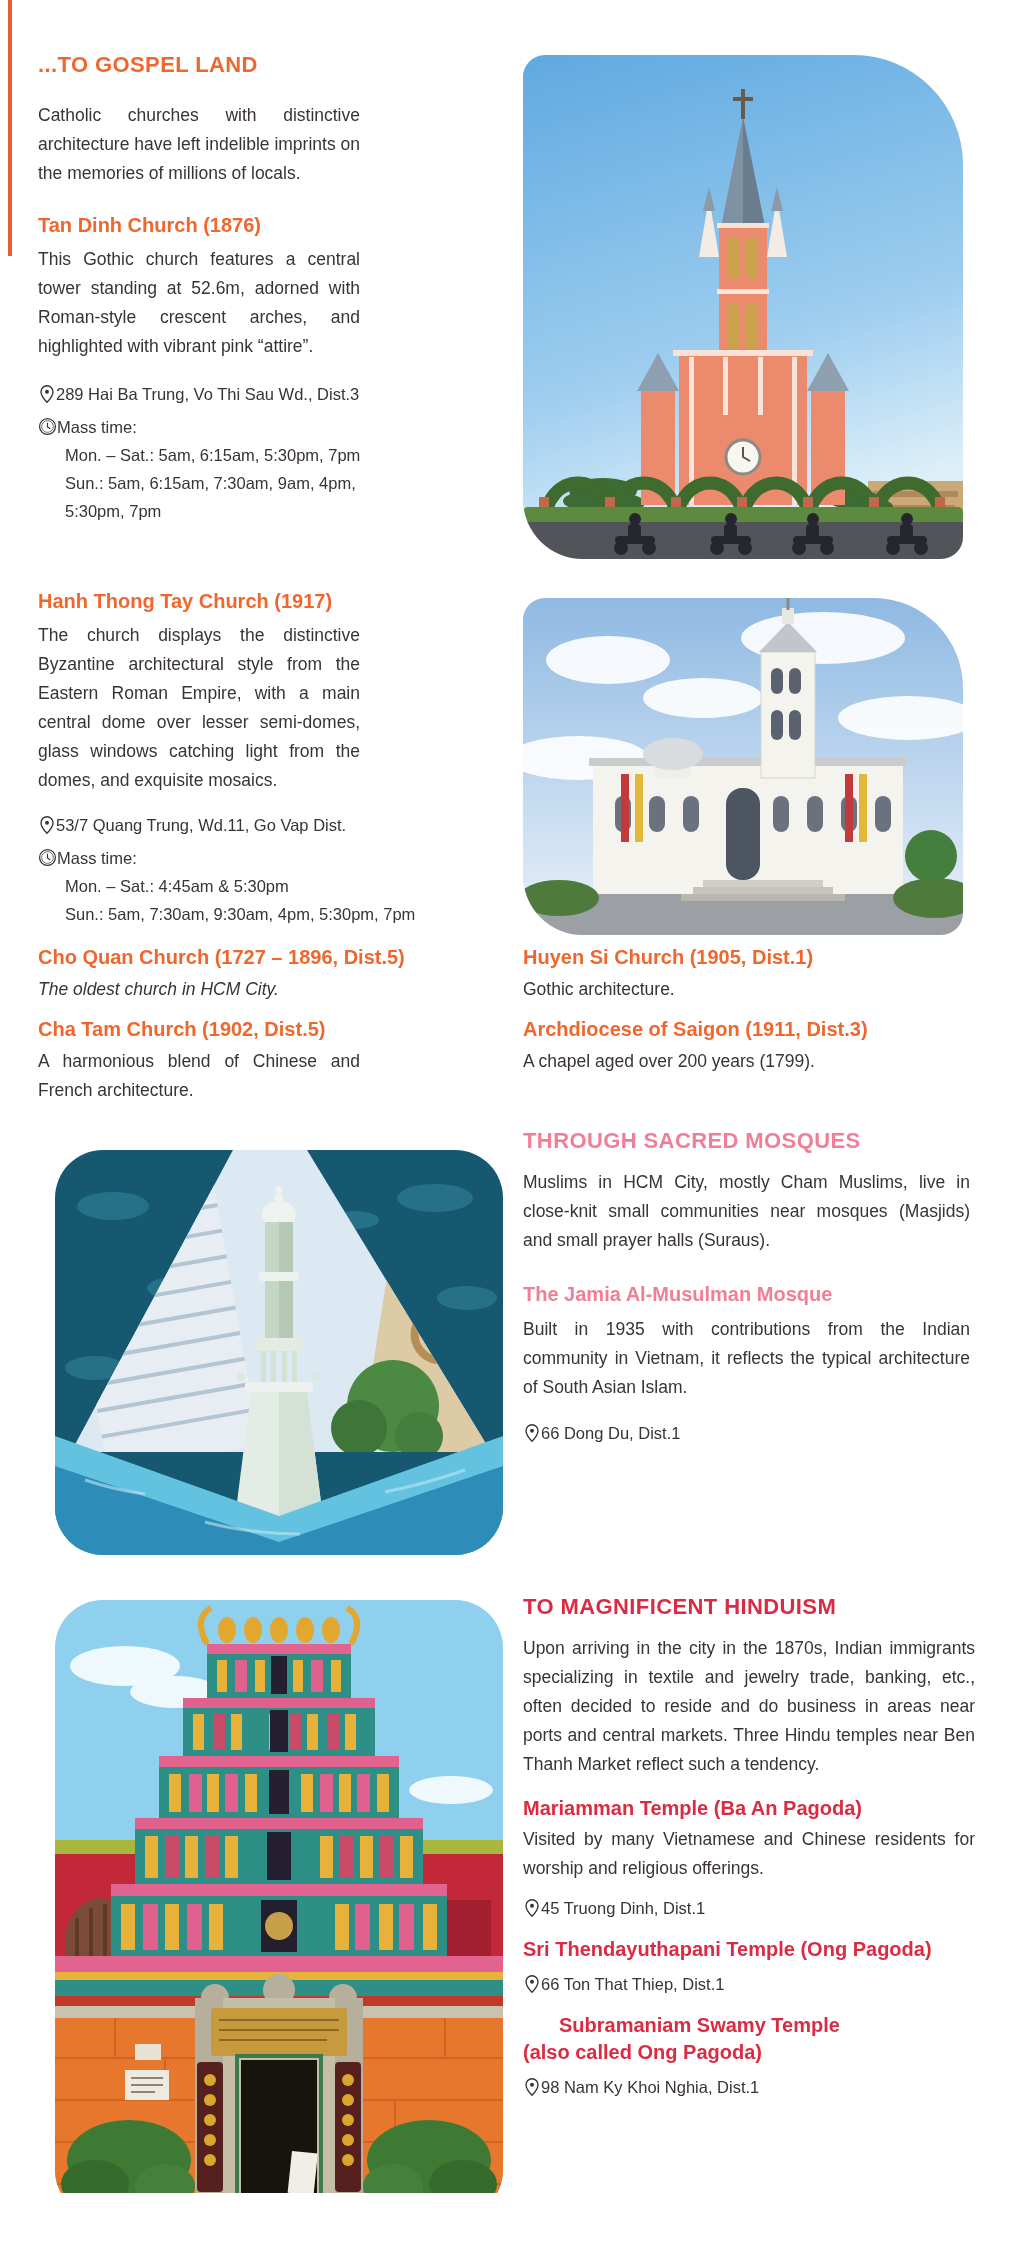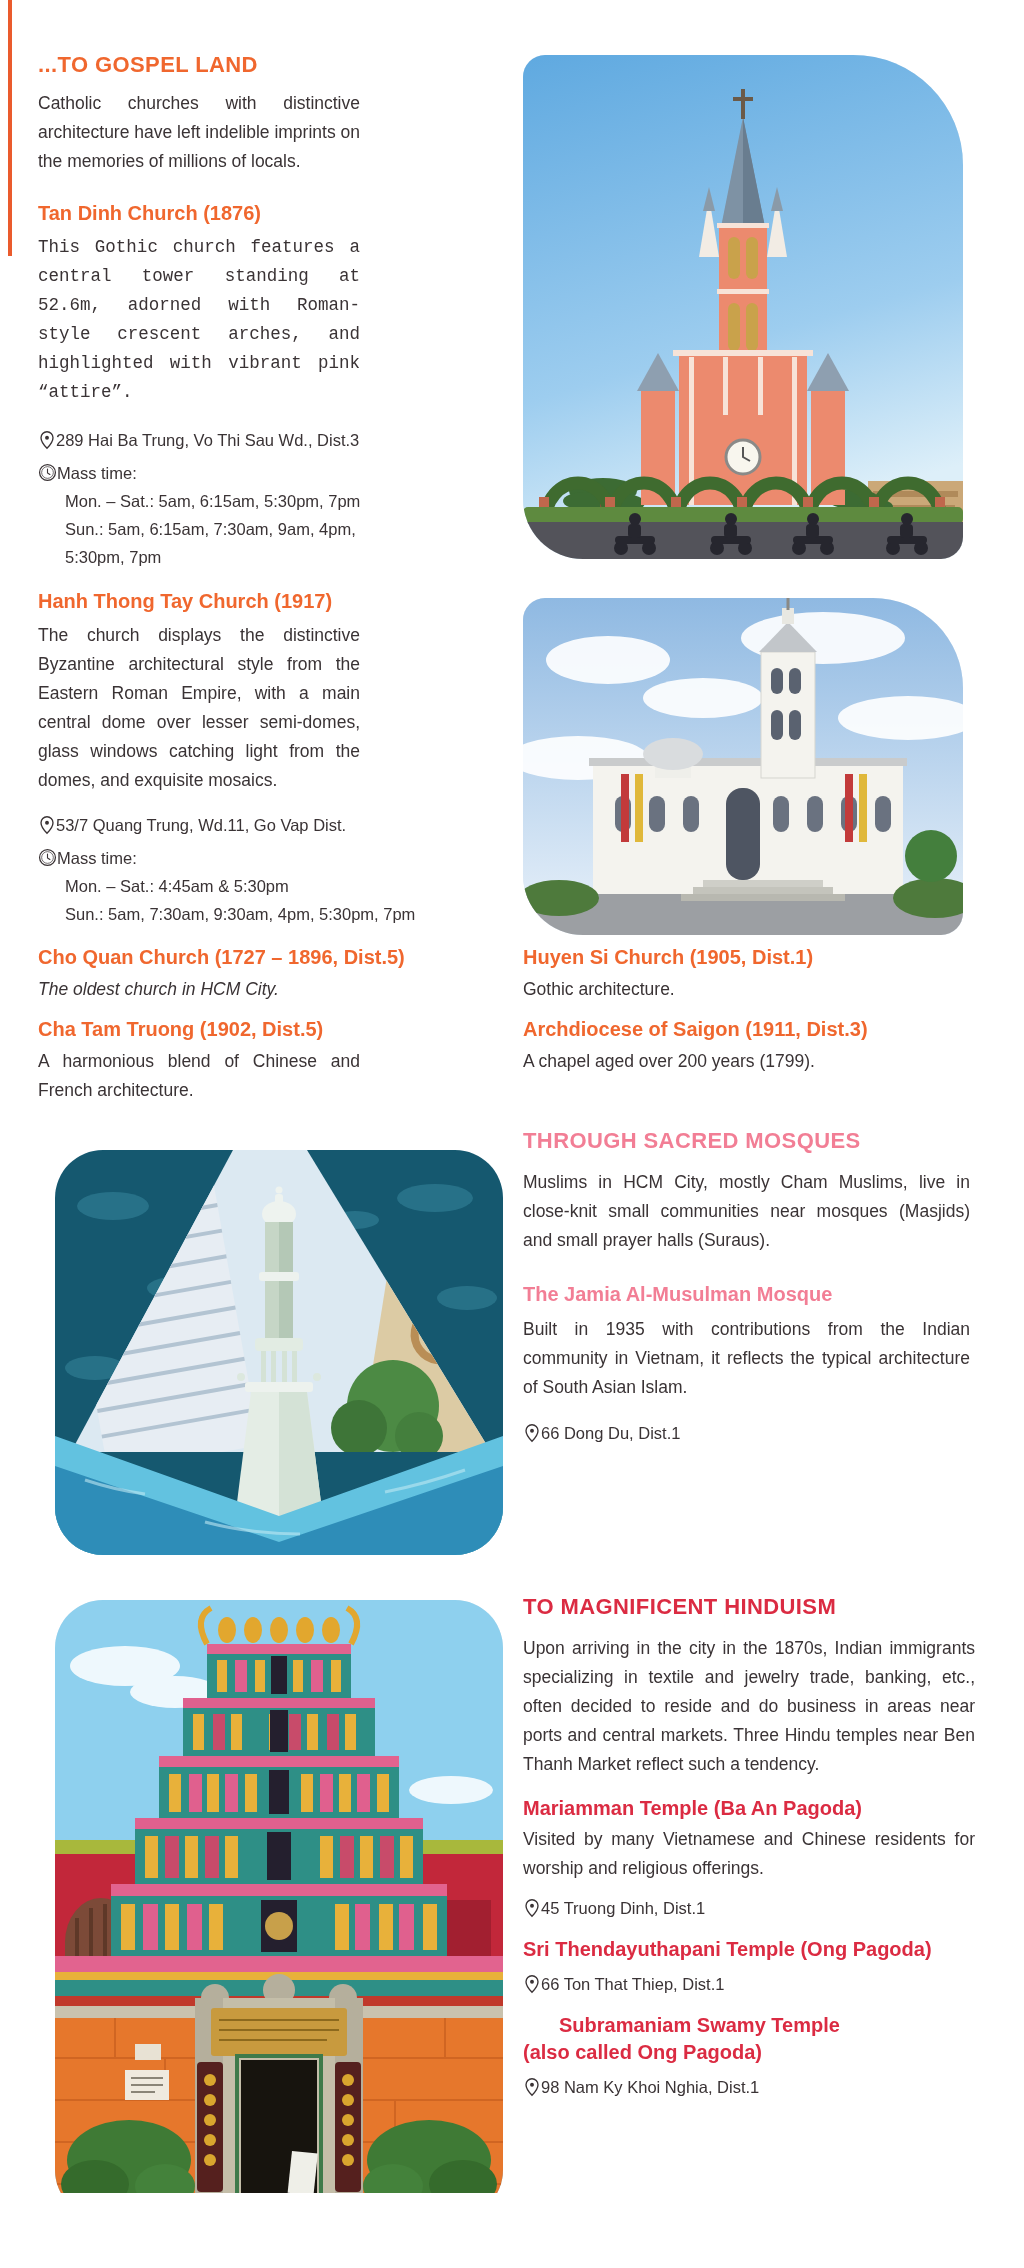--- a/index.html
+++ b/index.html
@@ -32,24 +32,24 @@
 </style>
 </head>
 <body>
 
 <div class="page">
 
   <div class="leftbar"></div>
 
   <section class="abs" style="left:38px;top:50px;width:322px;">
     <h1 class="h-big orange">...TO GOSPEL LAND</h1>
-    <p class="body-p w322" style="margin-top:9px;">Catholic churches with distinctive architecture have left indelible imprints on the memories of millions of locals.</p>
+    <p class="body-p w322" style="margin-top:21px;">Catholic churches with distinctive architecture have left indelible imprints on the memories of millions of locals.</p>
 
     <h2 class="h-sub orange" style="margin-top:24px;">Tan Dinh Church (1876)</h2>
-    <p class="body-p w322" style="margin-top:6px;font-family:Liberation Mono, monospace;">This Gothic church features a central tower standing at 52.6m, adorned with Roman-style crescent arches, and highlighted with vibrant pink “attire”.</p>
+    <p class="body-p w322" style="margin-top:6px;">This Gothic church features a central tower standing at 52.6m, adorned with Roman-style crescent arches, and highlighted with vibrant pink “attire”.</p>
 
     <div class="inforow" style="margin-top:19px;">
       <svg width="18" height="20" viewBox="0 0 24 26">
           <path d="M12 2a8 8 0 0 0-8 8c0 6 8 14 8 14s8-8 8-14a8 8 0 0 0-8-8z" fill="none" stroke="#3A3335" stroke-width="1.8"></path>
           <circle cx="12" cy="10" r="2.6" fill="#3A3335"></circle>
         </svg>
       <span>289 Hai Ba Trung, Vo Thi Sau Wd., Dist.3</span>
     </div>
     <div class="inforow" style="margin-top:5px;">
       <svg width="19" height="19" viewBox="0 0 24 24">
@@ -250,21 +250,21 @@
       <rect x="158" y="296" width="164" height="7" fill="#B8B8B0"></rect>
       <ellipse cx="36" cy="300" rx="40" ry="18" fill="#4E7A3C"></ellipse>
       <ellipse cx="412" cy="300" rx="42" ry="20" fill="#4E7A3C"></ellipse>
       <circle cx="408" cy="258" r="26" fill="#447F3D"></circle>
     </svg>
   </div>
 
   <section class="abs" style="left:38px;top:944px;width:470px;">
     <h2 class="h-sub orange">Cho Quan Church (1727 – 1896, Dist.5)</h2>
     <p class="body-p" style="margin-top:4px;width:460px;text-align:left;font-style:italic;">The oldest church in HCM City.</p>
-    <h2 class="h-sub orange" style="margin-top:12px;">Cha Tam Truong (1902, Dist.5)</h2>
+    <h2 class="h-sub orange" style="margin-top:12px;">Cha Tam Church (1902, Dist.5)</h2>
     <p class="body-p w322" style="margin-top:4px;">A harmonious blend of Chinese and French architecture.</p>
   </section>
 
   <section class="abs" style="left:523px;top:944px;width:450px;">
     <h2 class="h-sub orange">Huyen Si Church (1905, Dist.1)</h2>
     <p class="body-p" style="margin-top:4px;text-align:left;">Gothic architecture.</p>
     <h2 class="h-sub orange" style="margin-top:12px;">Archdiocese of Saigon (1911, Dist.3)</h2>
     <p class="body-p" style="margin-top:4px;text-align:left;">A chapel aged over 200 years (1799).</p>
   </section>
 

